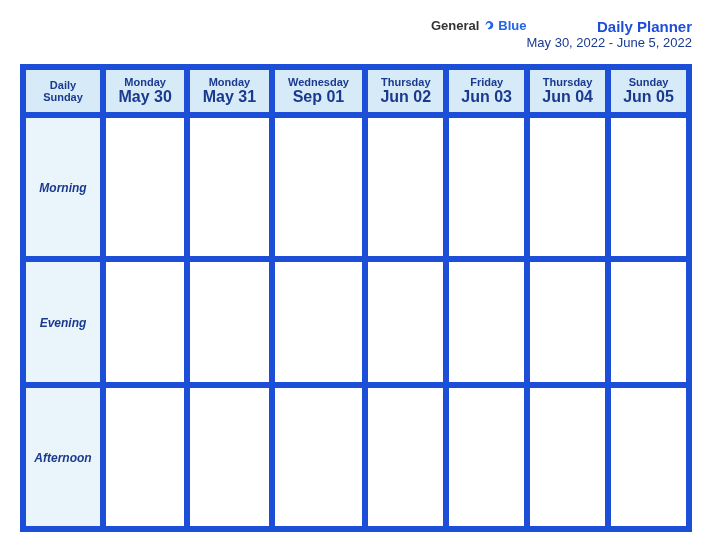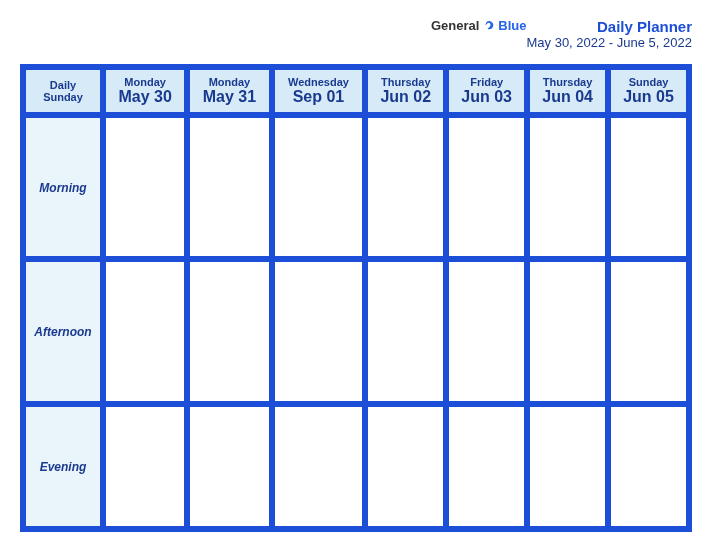--- a/index.html
+++ b/index.html
@@ -222,39 +222,39 @@
         <td class="data-cell morning-cell"></td>
         <td class="data-cell morning-cell"></td>
         <td class="data-cell morning-cell"></td>
         <td class="data-cell morning-cell"></td>
         <td class="data-cell morning-cell"></td>
         <td class="data-cell morning-cell"></td>
         <td class="data-cell morning-cell"></td>
       </tr>
 
       <tr>
+        <td class="row-label-cell evening-cell">
+          <span class="row-label-text">Evening</span>
+        </td>
+        <td class="data-cell evening-cell"></td>
+        <td class="data-cell evening-cell"></td>
+        <td class="data-cell evening-cell"></td>
+        <td class="data-cell evening-cell"></td>
+        <td class="data-cell evening-cell"></td>
+        <td class="data-cell evening-cell"></td>
+        <td class="data-cell evening-cell"></td>
+      </tr>
+
+      <tr>
         <td class="row-label-cell afternoon-cell">
           <span class="row-label-text">Afternoon</span>
         </td>
         <td class="data-cell afternoon-cell"></td>
         <td class="data-cell afternoon-cell"></td>
         <td class="data-cell afternoon-cell"></td>
         <td class="data-cell afternoon-cell"></td>
         <td class="data-cell afternoon-cell"></td>
         <td class="data-cell afternoon-cell"></td>
         <td class="data-cell afternoon-cell"></td>
       </tr>
-
-      <tr>
-        <td class="row-label-cell evening-cell">
-          <span class="row-label-text">Evening</span>
-        </td>
-        <td class="data-cell evening-cell"></td>
-        <td class="data-cell evening-cell"></td>
-        <td class="data-cell evening-cell"></td>
-        <td class="data-cell evening-cell"></td>
-        <td class="data-cell evening-cell"></td>
-        <td class="data-cell evening-cell"></td>
-        <td class="data-cell evening-cell"></td>
-      </tr>
     </tbody>
   </table>
 </div>
 
 </body></html>

